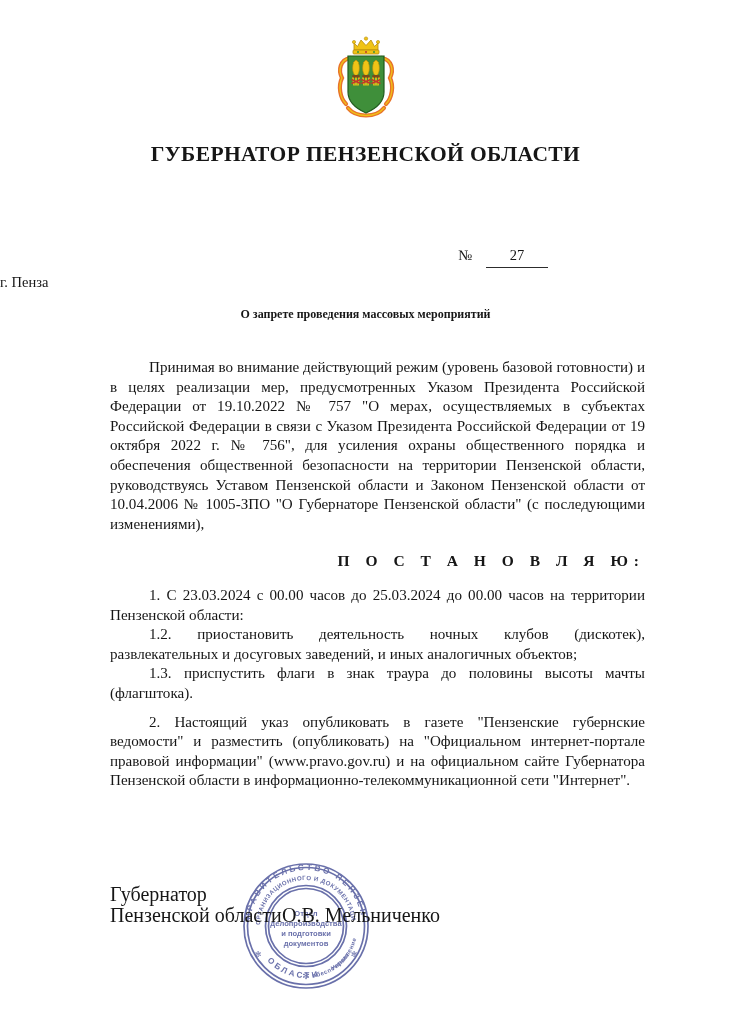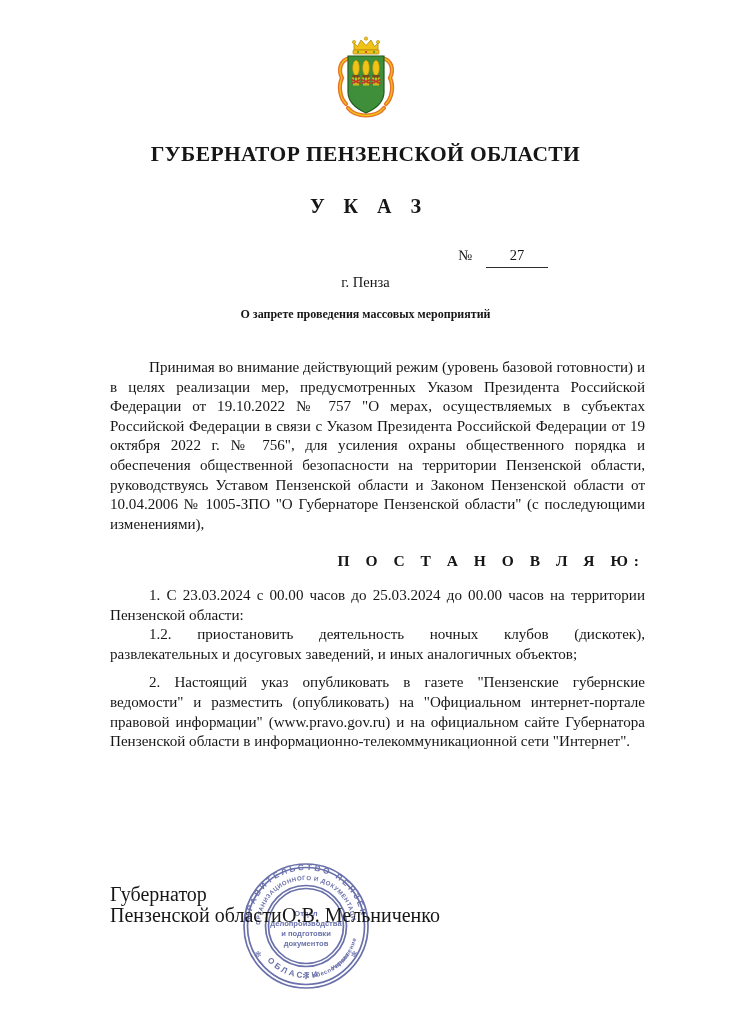--- a/index.html
+++ b/index.html
@@ -97,21 +97,21 @@
     text-align: center;
     border-bottom: 1.1px solid #2c2c2c;
     padding-bottom: 3px;
     line-height: 18px;
   }
   .reg-city {
     position: absolute;
     top: 274px;
     left: 0;
     width: 731px;
-    text-align: center;
+    text-align: left;
     font-size: 14.5px;
   }
 
   
   .doc-subject {
     position: absolute;
     top: 307px;
     left: 100px;
     width: 531px;
     text-align: center;
@@ -239,37 +239,37 @@
           <rect x="-3.6" y="3" width="7.2" height="3" fill="#7a4a1c"></rect>
           <path d="M-3 6 L-2 13 M0 6 L0 13 M3 6 L2 13" stroke="#f0c316" stroke-width="1.6" stroke-linecap="round"></path>
           <path d="M-4.5 7.5 L4.5 11.5 M4.5 7.5 L-4.5 11.5" stroke="#c0392b" stroke-width="1.4"></path>
         </g>
       </g>
     </svg>
   </div>
 
   <div class="org-title">ГУБЕРНАТОР ПЕНЗЕНСКОЙ ОБЛАСТИ</div>
 
-  <div class="doc-kind">У К А З</div>
 
   <div class="reg-line">
     <span class="reg-no-label">№</span>
     <span class="reg-no-field">27</span>
   </div>
   <div class="reg-city">г. Пенза</div>
 
   <div class="doc-subject">О запрете проведения массовых мероприятий</div>
 
   <div class="body-block">
     <p>Принимая во внимание действующий режим (уровень базовой готовности) и в целях реализации мер, предусмотренных Указом Президента Российской Федерации от 19.10.2022 № 757 "О мерах, осуществляемых в субъектах Российской Федерации в связи с Указом Президента Российской Федерации от 19 октября 2022 г. № 756", для усиления охраны общественного порядка и обеспечения общественной безопасности на территории Пензенской области, руководствуясь Уставом Пензенской области и Законом Пензенской области от 10.04.2006 № 1005-ЗПО "О Губернаторе Пензенской области" (с последующими изменениями),</p>
 
     <p class="resolve">П О С Т А Н О В Л Я Ю:</p>
 
     <p>1. С 23.03.2024 с 00.00 часов до 25.03.2024 до 00.00 часов на территории Пензенской области:</p>
     <p>1.2. приостановить деятельность ночных клубов (дискотек), развлекательных и досуговых заведений, и иных аналогичных объектов;</p>
+    <p>1.3. приспустить флаги в знак траура до половины высоты мачты (флагштока).</p>
     <p class="gap-before">2. Настоящий указ опубликовать в газете "Пензенские губернские ведомости" и разместить (опубликовать) на "Официальном интернет-портале правовой информации" (www.pravo.gov.ru) и на официальном сайте Губернатора Пензенской области в информационно-телекоммуникационной сети "Интернет".</p>
   </div>
 
   <div class="stamp">
     <svg viewBox="0 0 140 140" aria-label="Official seal">
       <defs>
         <path id="arcOuter" d="M 70,70 m -56,0 a 56,56 0 1 1 112,0" transform="rotate(-8 70 70)" fill="none"></path>
         <path id="arcInner" d="M 70,70 m -46,0 a 46,46 0 1 1 92,0" transform="rotate(-6 70 70)" fill="none"></path>
         <path id="arcBottom" d="M 70,70 m -52,0 a 52,52 0 1 0 104,0" transform="rotate(5 70 70)" fill="none"></path>
       </defs>

